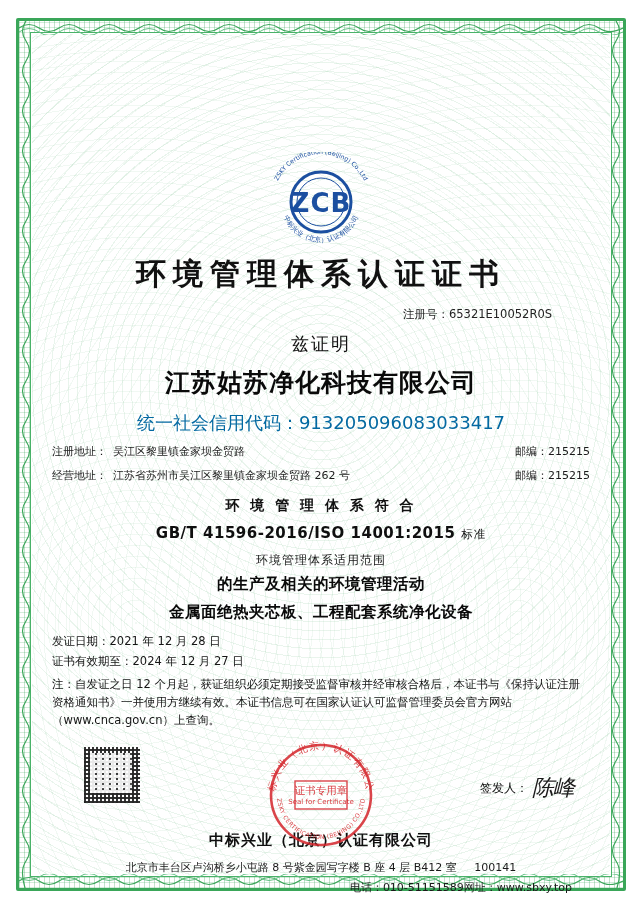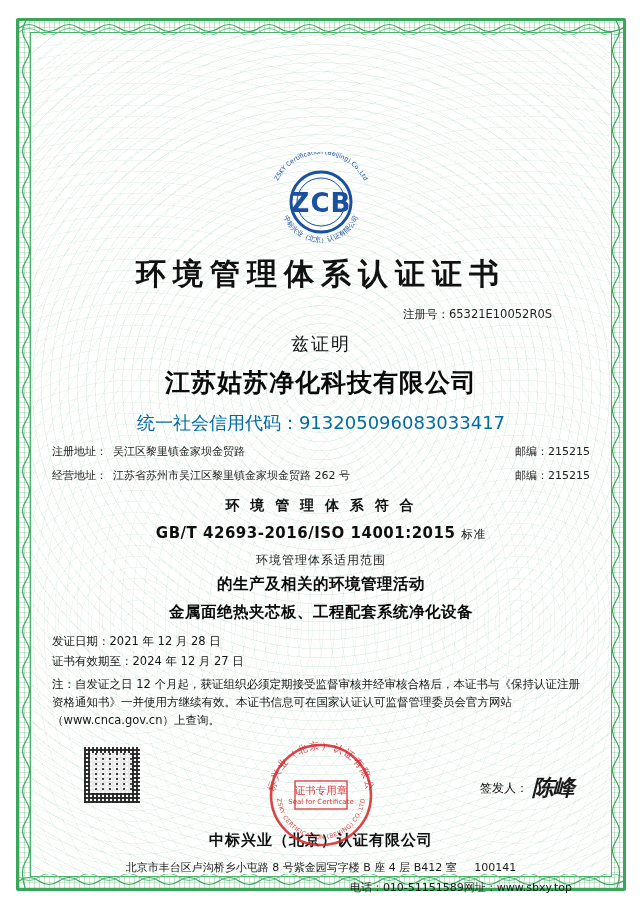--- a/index.html
+++ b/index.html
@@ -251,21 +251,21 @@
     color: #111;
     display: flex;
     align-items: center;
     gap: 4px;
   }
   .sign-name {
     font-family: "DejaVu Serif", serif;
     font-size: 22px;
     font-style: italic;
     color: #1b1b1b;
-    font-weight: 700;
+    font-weight: 400;
     letter-spacing: -1px;
   }
 
   .issuer {
     margin-top: 2px;
     font-family: "DejaVu Sans", sans-serif;
     font-size: 15px;
     font-weight: 700;
     letter-spacing: 1px;
     color: #0f0f0f;
@@ -364,21 +364,21 @@
 
     <div class="addr-row">
       <span class="addr-label">经营地址：</span>
       <span class="addr-value">江苏省苏州市吴江区黎里镇金家坝金贸路 262 号</span>
       <span class="zip">邮编：215215</span>
     </div>
 
     <div class="conform">环 境 管 理 体 系 符 合</div>
 
     <div class="standard">
-      <span>GB/T 42693-2016/ISO 14001:2015</span>
+      <span>GB/T 41596-2016/ISO 14001:2015</span>
       <span class="suffix">标准</span>
     </div>
 
     <div class="scope-label">环境管理体系适用范围</div>
     <div class="scope-line second">的生产及相关的环境管理活动</div>
     <div class="scope-line">金属面绝热夹芯板、工程配套系统净化设备</div>
 
     <div class="date-line">发证日期：2021 年 12 月 28 日</div>
     <div class="date-line second">证书有效期至：2024 年 12 月 27 日</div>
 

